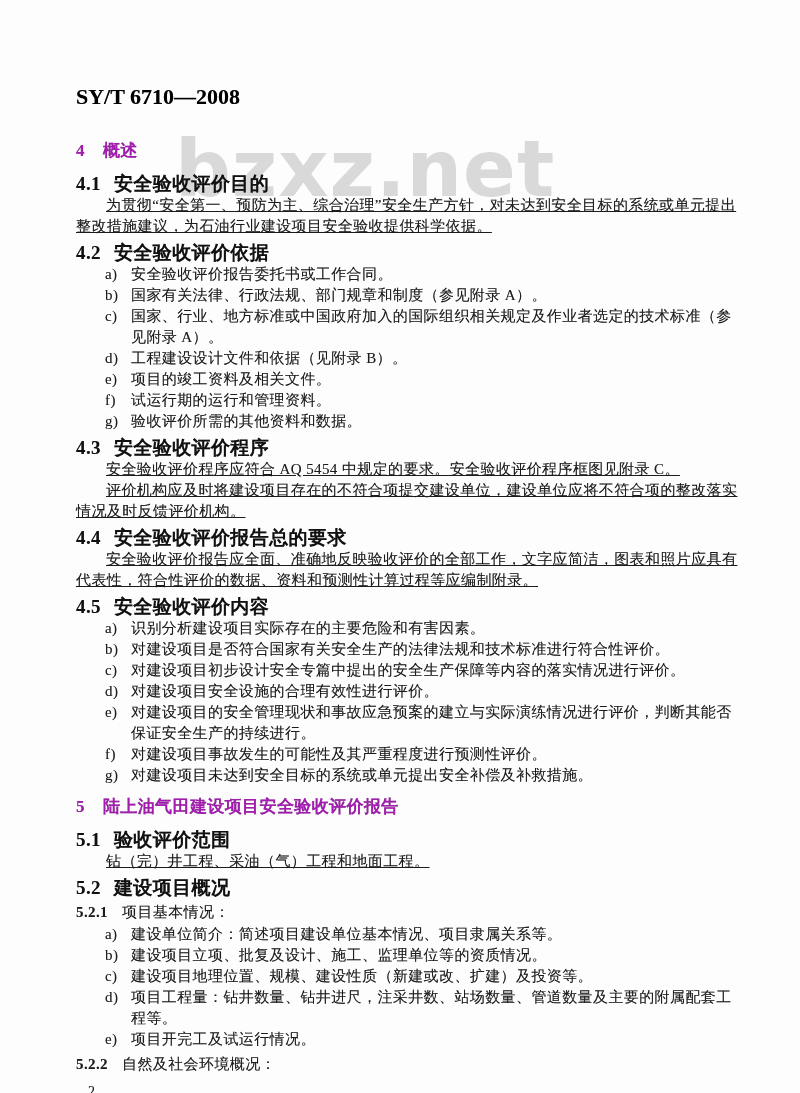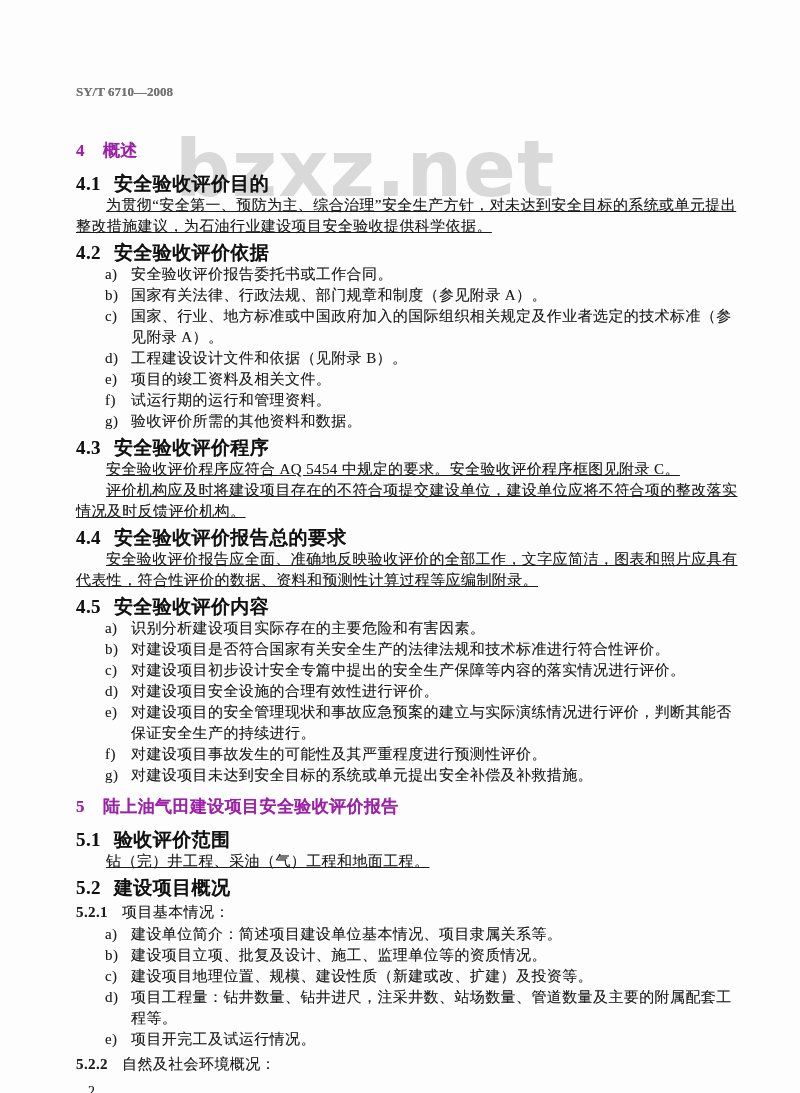--- a/index.html
+++ b/index.html
@@ -25,23 +25,23 @@
     font-size: 78px;
     letter-spacing: 1px;
     color: #d9d9d9;
     z-index: 0;
     user-select: none;
   }
   .doc-header {
     position: absolute;
     left: 76px;
     top: 84px;
-    font-size: 13px;
+    font-size: 22px;
     font-weight: bold;
-    color: #737373;
+    color: #000000;
     z-index: 1;
     text-shadow: 0 0 0.5px rgba(0,0,0,0.45);
   }
   .content {
     position: absolute;
     left: 76px;
     top: 130px;
     width: 666px;
     z-index: 1;
     font-size: 15px;

